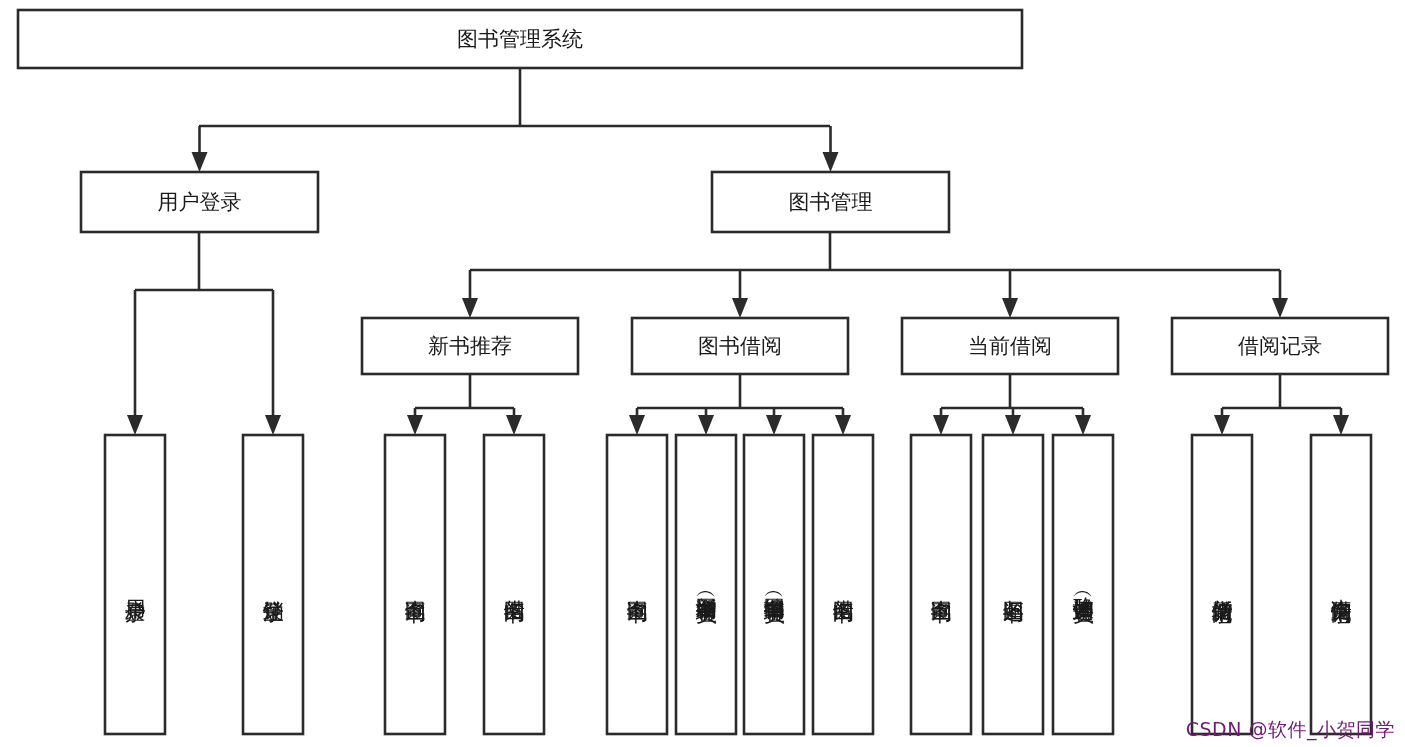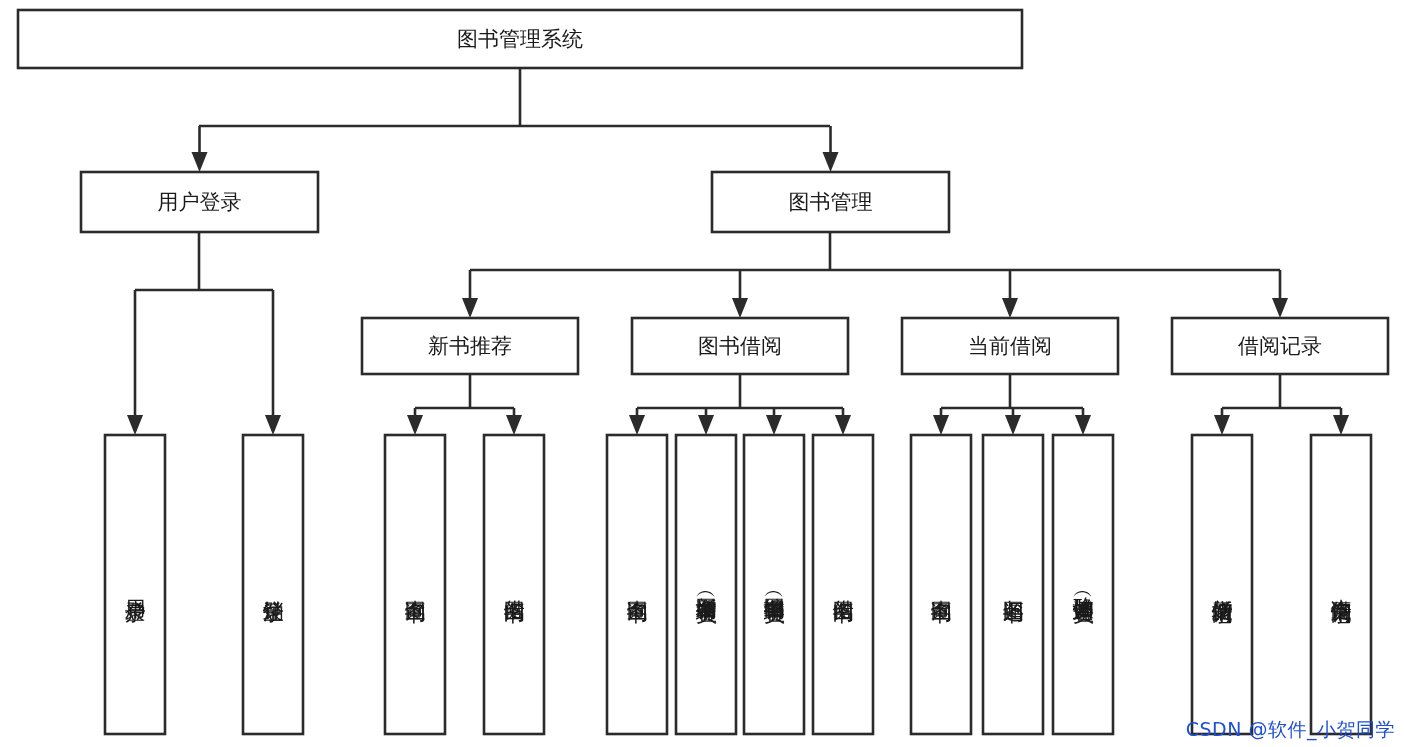--- a/index.html
+++ b/index.html
@@ -62,21 +62,21 @@
     justify-content: center;
     white-space: nowrap;
     pointer-events: none;
   }
   .watermark {
     position: absolute;
     right: 10px;
     bottom: 4px;
     font-family: "DejaVu Sans", "Liberation Sans", sans-serif;
     font-size: 19px;
-    color: #1d4ed8;
+    color: #701a75;
     white-space: nowrap;
     letter-spacing: 0.5px;
   }
 </style>
 </head>
 <body>
 
 <div id="diagram-root">
 
   <svg class="flow" viewBox="0 0 1405 747">

